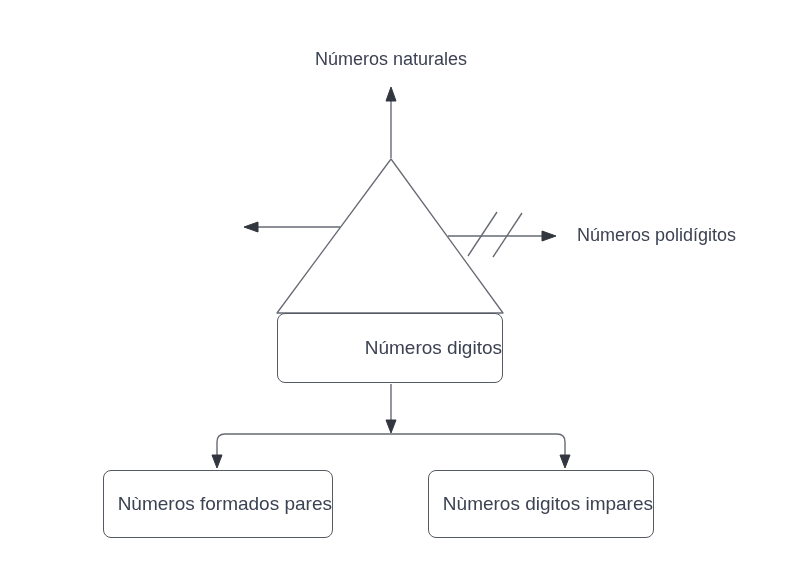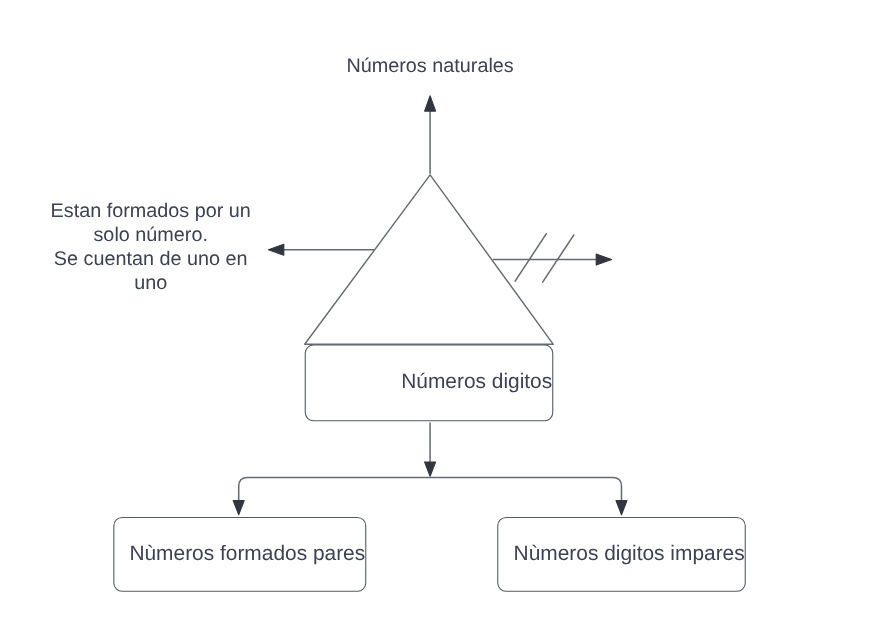--- a/index.html
+++ b/index.html
@@ -79,31 +79,28 @@
 
     <g>
       <path class="edge" d="M217 456 L217 442 Q217 434 225 434 L557 434 Q565 434 565 442 L565 456"></path>
       <path class="head" d="M217 468 L212 455 L222 455 Z"></path>
       <path class="head" d="M565 468 L560 455 L570 455 Z"></path>
     </g>
   </svg>
 
   <div class="label centered" style="left:291px;top:48px;width:200px;">Números naturales</div>
 
-  <div class="label centered note" style="left:27px;top:180px;width:220px;">Estan formados por un
-solo número.
-Se cuentan de uno en
-uno</div>
 
+  <div class="label" style="left:577px;top:224px;">Números polidígitos</div>
 
   <div class="box" style="left:277px;top:313px;width:226px;height:70px;">
     <span>Números digitos</span>
   </div>
 
   <div class="box" style="left:103px;top:470px;width:230px;height:68px;">
     <span>Nùmeros formados pares</span>
   </div>
 
-  <div class="box" style="left:452px;top:470px;width:226px;height:68px;">
+  <div class="box" style="left:428px;top:470px;width:226px;height:68px;">
     <span>Nùmeros digitos impares</span>
   </div>
 
 </div>
 
 </body></html>

